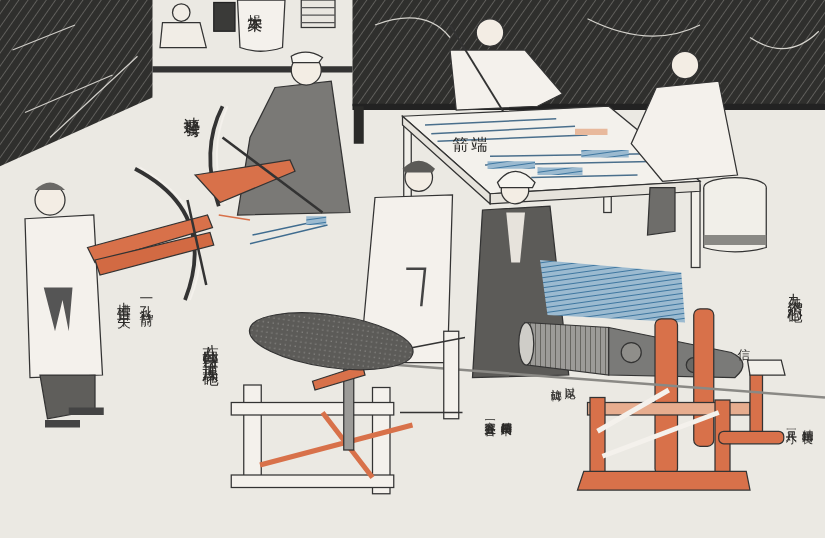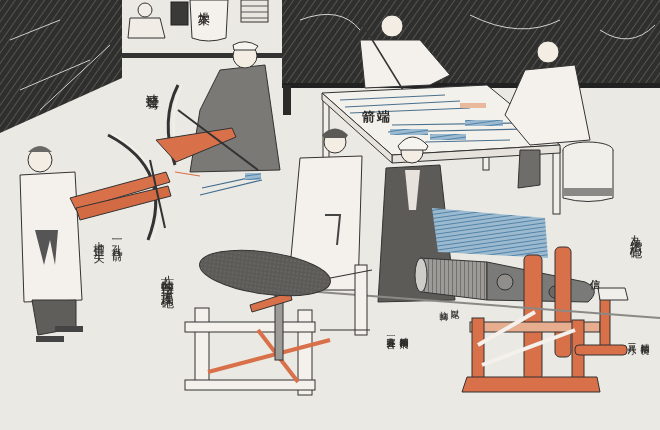--- a/index.html
+++ b/index.html
@@ -1,19 +1,19 @@
 <!DOCTYPE html>
 <html><head>
 <meta charset="utf-8">
 <style>
   html,body{margin:0;padding:0;background:#ebe9e3;}
   #canvas{position:relative;width:660px;height:430px;overflow:hidden;background:#ebe9e3;font-family:"DejaVu Serif","Liberation Serif",serif;}
   #art{position:absolute;left:0;top:0;}
   .vlabel{position:absolute;writing-mode:vertical-rl;color:#2b2a28;line-height:1;white-space:nowrap;}
-  .hlabel{position:absolute;color:#2b2a28;line-height:1;white-space:nowrap;font-weight:bold;}
+  .hlabel{position:absolute;color:#2b2a28;line-height:1;white-space:nowrap;}
 </style>
 </head>
 <body>
 
 <div id="canvas">
   <svg id="art" width="660" height="430" viewBox="0 0 660 430">
     <defs>
       <pattern id="hatch" width="6" height="6" patternUnits="userSpaceOnUse" patternTransform="rotate(35)">
         <rect width="6" height="6" fill="#2f2f2d"></rect>
         <line x1="0" y1="0" x2="0" y2="6" stroke="#8d8c88" stroke-width="0.8"></line>

